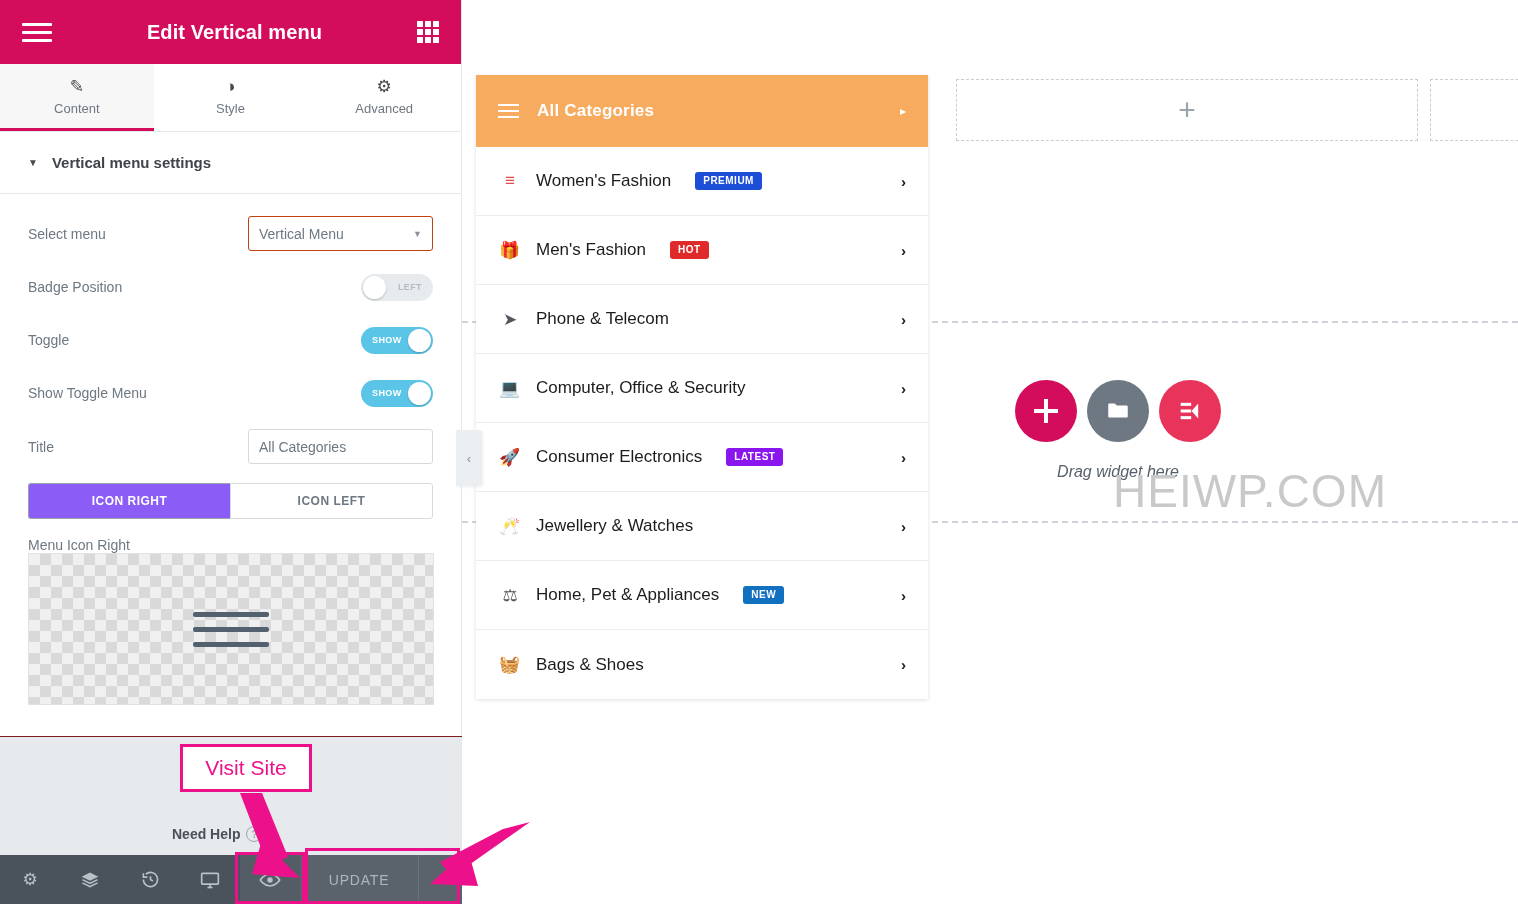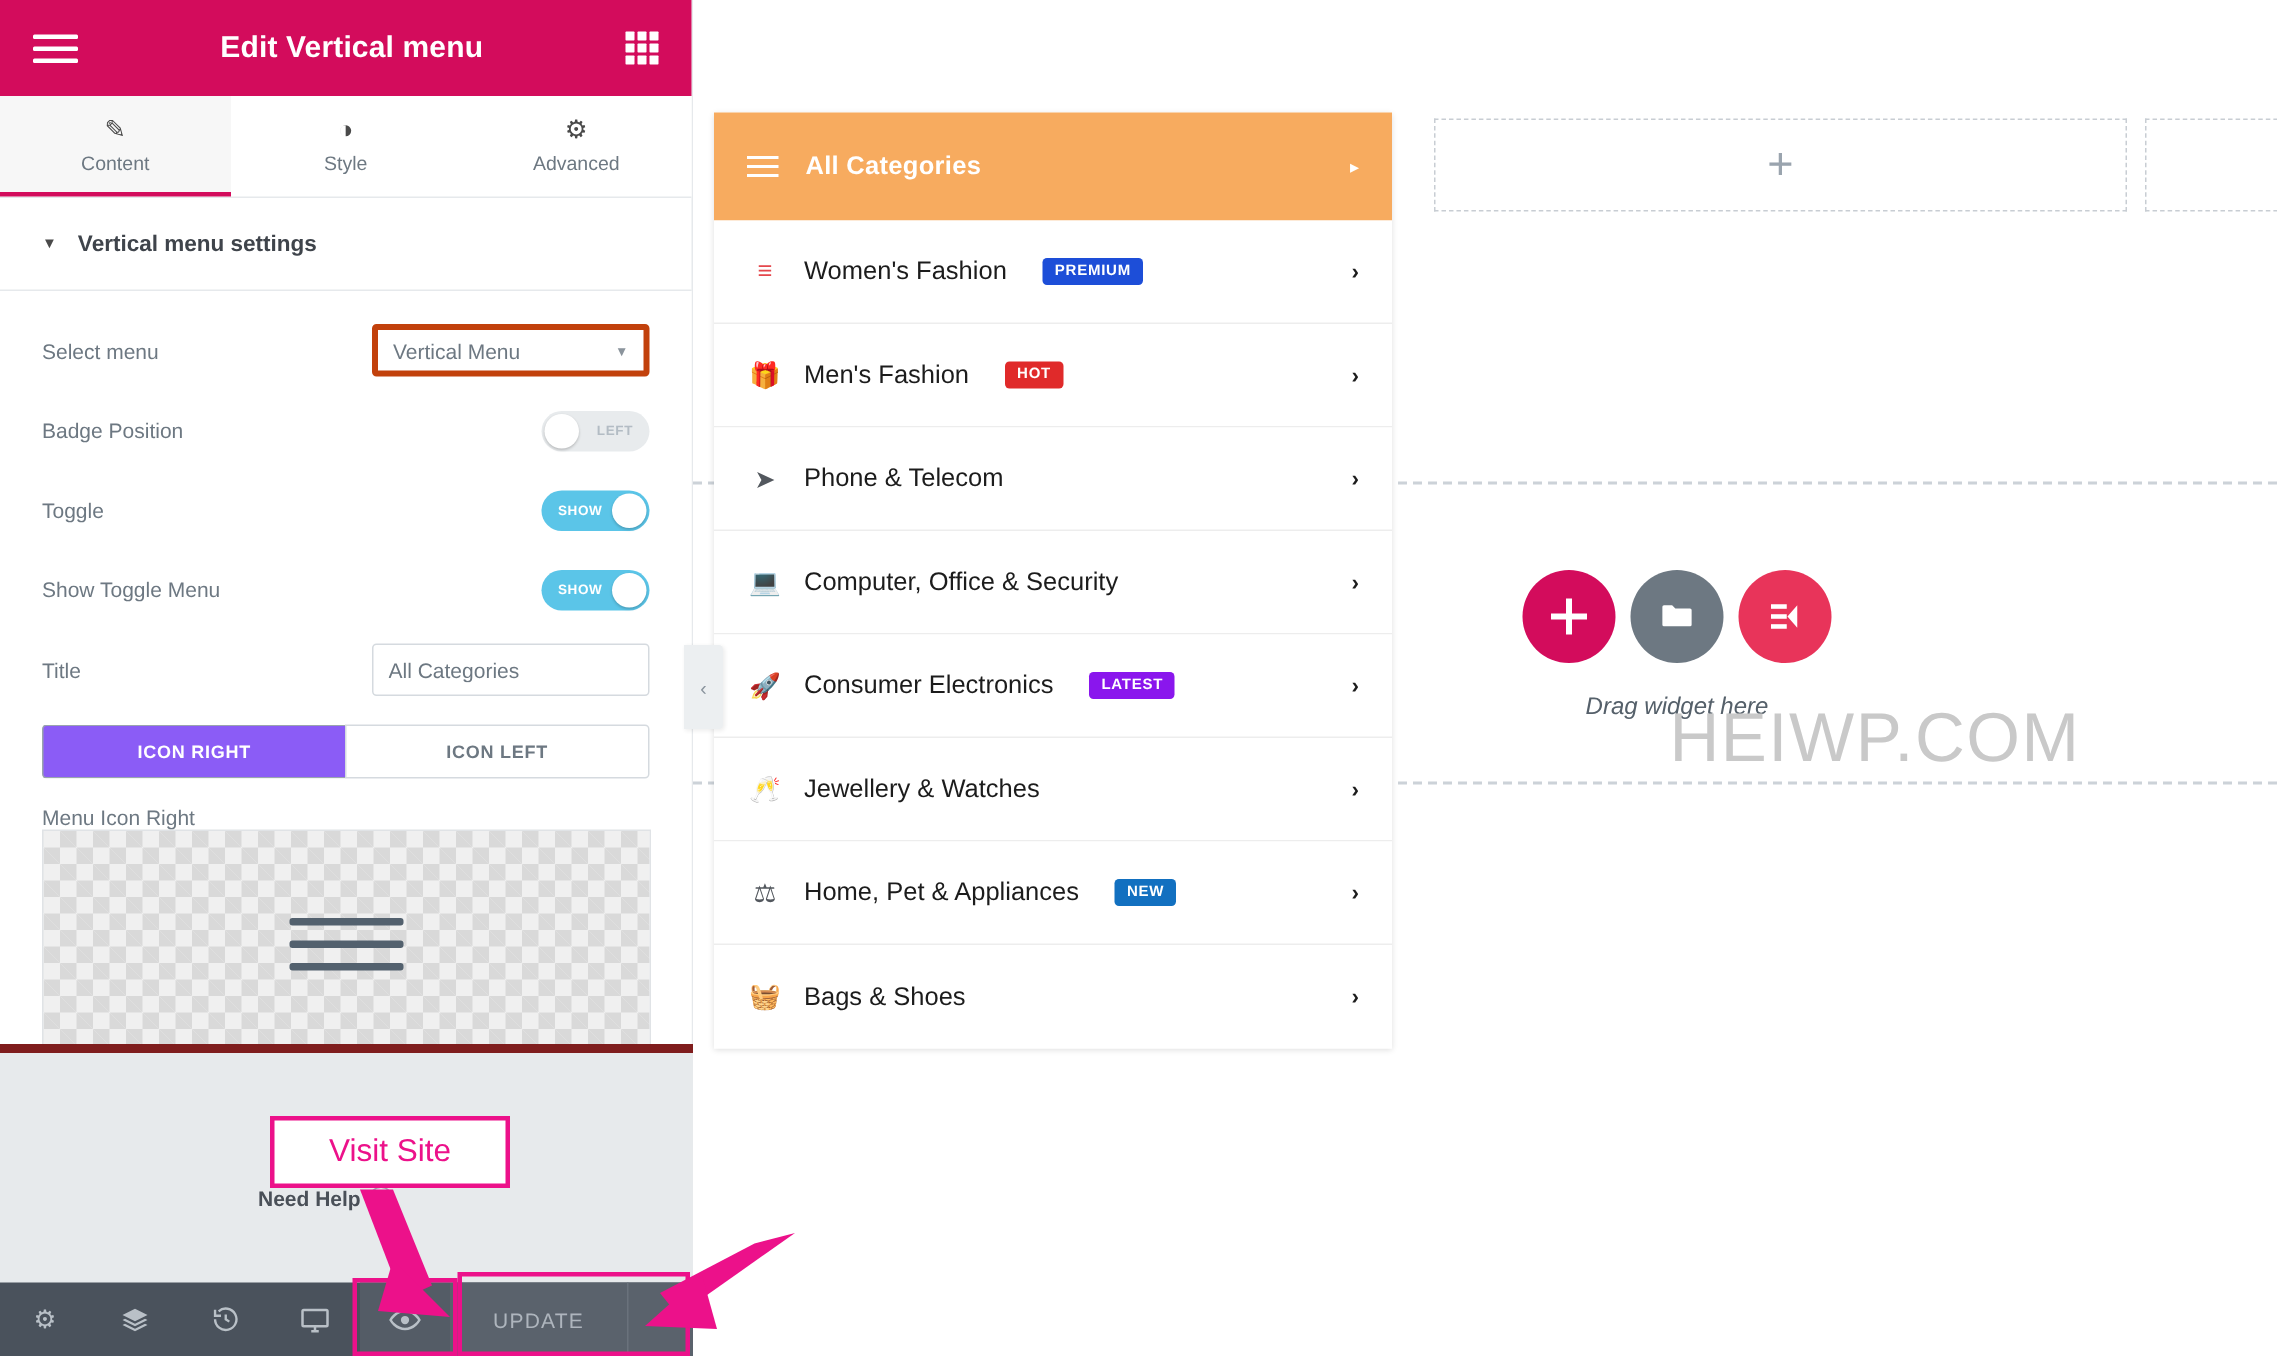--- a/index.html
+++ b/index.html
@@ -56,21 +56,21 @@
   .section-title { font-size: 15px; font-weight: bold; color: #3f444b; }
 
   .panel-body { flex: 1; overflow: hidden; padding: 22px 28px 0 28px; background:#fff; }
   .row {
     display: flex; align-items: center; justify-content: space-between;
     margin-bottom: 19px; min-height: 34px;
   }
   .row-label { font-size: 14px; color: #6d7882; }
 
   .select-box {
-    width: 185px; height: 35px; border: 4px solid #c2410c; border-radius: 3px;
+    width: 185px; height: 35px; border: 1px solid #c2410c; border-radius: 3px;
     display: flex; align-items: center; justify-content: space-between;
     padding: 0 10px; font-size: 14px; color: #6d7882; cursor: pointer; background:#fff;gap:16px;
   }
   .select-box .chev { font-size: 9px; color: #8b949c; }
 
   .toggle {
     width: 72px; height: 27px; border-radius: 14px; position: relative;
     display: flex; align-items: center; cursor: pointer;
   }
   .toggle.off { background: #e8ebed; justify-content: flex-end; }
@@ -111,22 +111,22 @@
       linear-gradient(45deg, #d9d9d9 25%, transparent 25%, transparent 75%, #d9d9d9 75%, #d9d9d9),
       linear-gradient(45deg, #d9d9d9 25%, #f0f0f0 25%, #f0f0f0 75%, #d9d9d9 75%, #d9d9d9);
     background-size: 22px 22px;
     background-position: 0 0, 11px 11px;
     display: flex; align-items: center; justify-content: center; cursor: pointer;
   }
   .media-burger { display: flex; flex-direction: column; gap: 10px; }
   .media-burger i { display: block; width: 76px; height: 5px; background: #53616e; border-radius: 2px; }
 
   .panel-footer {
-    position: absolute; left: 0; bottom: 0; width: 462px; height: 208px;
-    background: #e7eaec; border-top: 6px solid #7f1d1d;
+    position: absolute; left: 0; bottom: 0; width: 462px; height: 168px;
+    background: #e7eaec; border-top: 1px solid #7f1d1d;
   }
   .need-help {
     position: absolute; left: 172px; top: 89px;
     font-size: 14px; font-weight: bold; color: #4a5058;
     display: flex; align-items: center; gap: 6px;
   }
   .nh-circle {
     width: 16px; height: 16px; border-radius: 50%; border: 1.5px solid #9aa4ae;
     display: inline-flex; align-items: center; justify-content: center;
     font-size: 10px; color: #9aa4ae; font-weight: bold;
@@ -240,21 +240,21 @@
   .circ.folder { background: #6d7882; }
   .circ.elementor { background: #e8345a; }
   .drop-text { font-size: 16px; font-style: italic; color: #55606a; }
 
   
   .callout {
     position: absolute; background: #fff; border: 3px solid #ec118a;
     display: flex; align-items: center; justify-content: center;
     color: #ec118a; z-index: 20; font-weight: normal;
   }
-  #callout-visit { left: 180px; top: 744px; width: 160px; height: 48px; font-size: 21px; }
+  #callout-visit { left: 180px; top: 744px; width: 132px; height: 48px; font-size: 21px; }
   #callout-update { left: 461px; top: 780px; width: 222px; height: 48px; font-size: 21px; }
   .hl-box {
     position: absolute; border: 3px solid #ec118a; z-index: 19;
   }
   #hl-preview { left: 235px; top: 852px; width: 70px; height: 52px; }
   #hl-update  { left: 305px; top: 848px; width: 155px; height: 56px; }
   .anno-svg { position: absolute; left: 0; top: 0; width: 1518px; height: 904px; z-index: 21; pointer-events: none; }
 </style>
 </head>
 <body>

